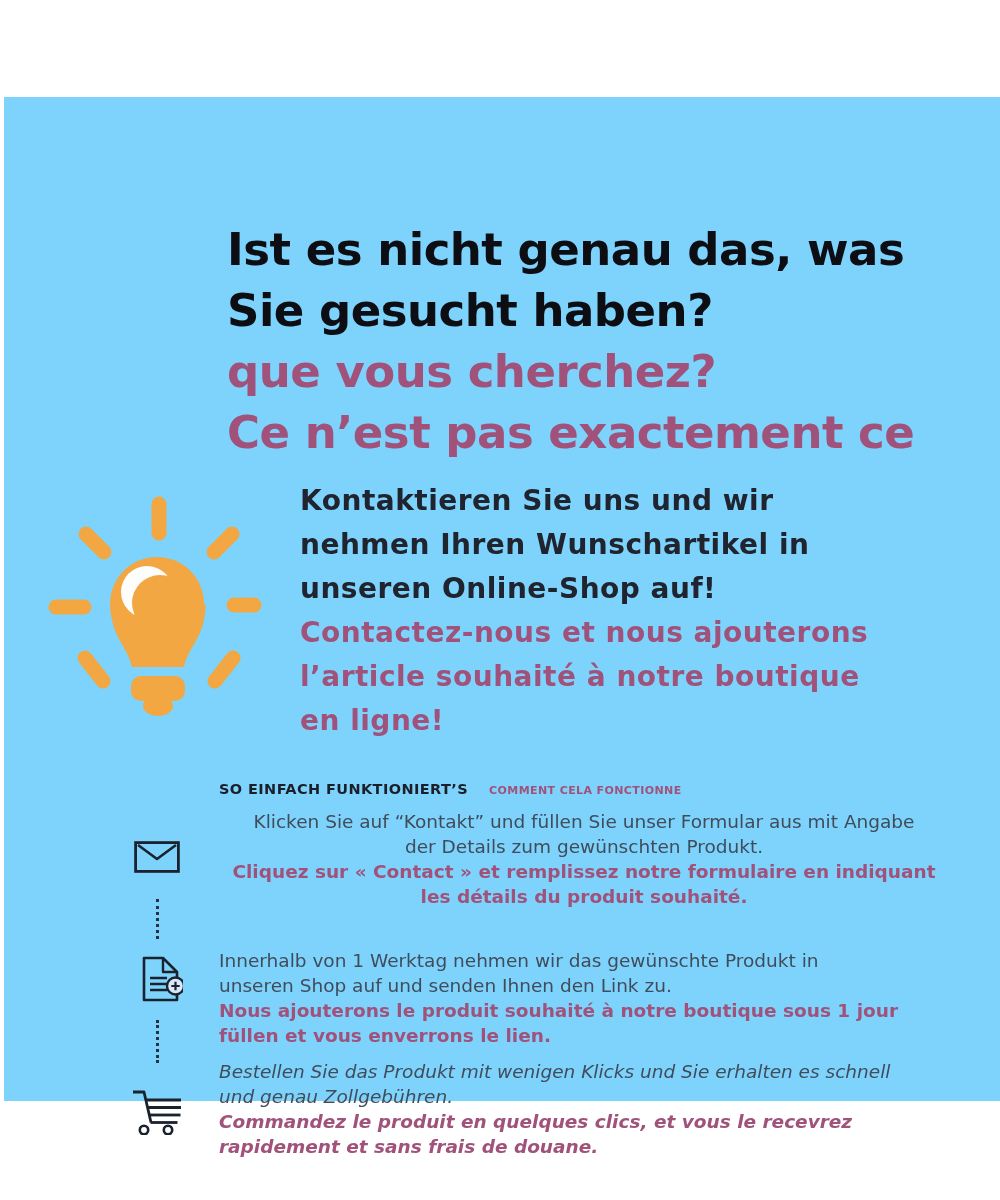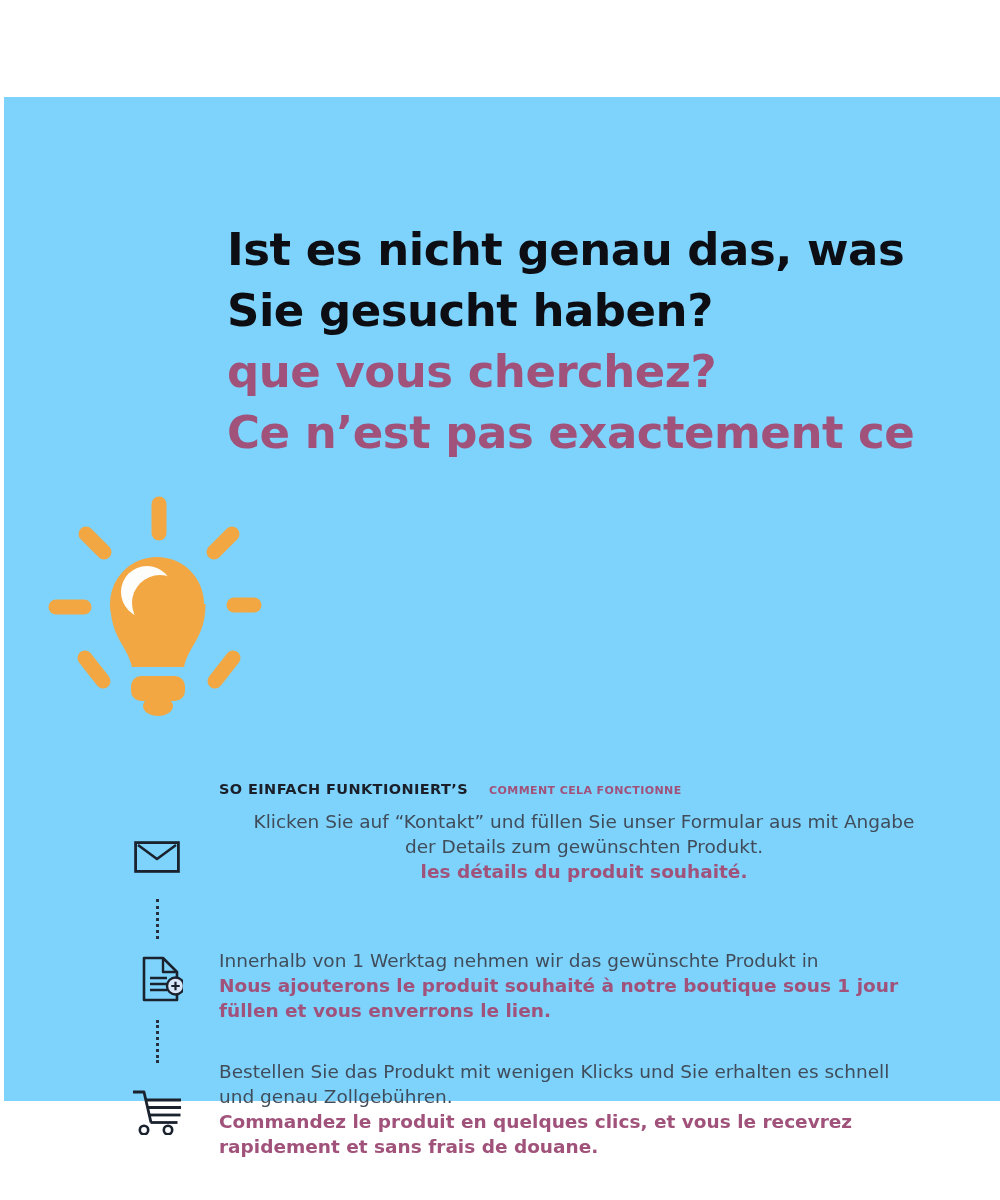--- a/index.html
+++ b/index.html
@@ -29,21 +29,21 @@
   .i-de { color:#20242e; }
   .i-fr { color:#a0527a; }
   
   .sec-header { position:absolute; left:215px; top:682px; white-space:nowrap; }
   .sec-de { color:#1a1f29; font-weight:700; font-size:14.5px; letter-spacing:0.4px; }
   .sec-fr { color:#a0527a; font-weight:700; font-size:11px; letter-spacing:0.4px; margin-left:16px; }
   
   .step { position:absolute; left:215px; width:730px; font-size:18.5px; line-height:25px; }
   .step-1 { top:712px;text-align:center; }
   .step-2 { top:839px;margin-top:12px; }
-  .step-3 { top:962px; }
+  .step-3 { top:962px;font-style:italic; }
   .s-de { color:#414c5a; font-weight:400; }
   .s-fr { color:#a0527a; font-weight:700; }
   
   .icon-abs { position:absolute; }
   .dotline {
     position:absolute; left:152px; width:0;
     border-left:3px dotted #26303e;
   }
   .dot-1 { top:802px; height:40px; }
   .dot-2 { top:923px; height:43px; }
@@ -72,20 +72,28 @@
         <line x1="186" y1="163" x2="168" y2="186"></line>
       </g>
       <circle cx="110" cy="109" r="47" fill="#f2a742"></circle>
       <path d="M63.5,109 C63.5,142 80,150 85,172 L137,172 C142,150 158.5,142 158.5,109 Z" fill="#f2a742"></path>
       <circle cx="100" cy="97" r="26" fill="#fdfdfc"></circle>
       <circle cx="113" cy="108" r="28" fill="#f2a742"></circle>
       <rect x="84" y="181" width="54" height="25" rx="10" fill="#f2a742"></rect>
       <ellipse cx="111" cy="211" rx="15" ry="10" fill="#f2a742"></ellipse>
     </svg>
 
+    <div class="intro">
+      <div class="i-de">Kontaktieren Sie uns und wir</div>
+      <div class="i-de">nehmen Ihren Wunschartikel in</div>
+      <div class="i-de">unseren Online-Shop auf!</div>
+      <div class="i-fr">Contactez-nous et nous ajouterons</div>
+      <div class="i-fr">l’article souhaité à notre boutique</div>
+      <div class="i-fr">en ligne!</div>
+    </div>
 
     <div class="sec-header">
       <span class="sec-de">SO EINFACH FUNKTIONIERT’S</span>
       <span class="sec-fr">COMMENT CELA FONCTIONNE</span>
     </div>
 
     <svg class="icon-abs" style="left:130px; top:744px;" width="46" height="32" viewBox="0 0 46 32" fill="none" stroke="#1a222e">
       <rect x="1.6" y="1.6" width="42.8" height="28.8" stroke-width="2.8"></rect>
       <path d="M4,4 L23,18 L42,4" stroke-width="2.6" stroke-linejoin="round"></path>
     </svg>
@@ -108,25 +116,27 @@
       <path d="M17.5,20.5 H51" stroke-width="2.8"></path>
       <path d="M19,28 H50.5" stroke-width="2.8"></path>
       <path d="M20.5,35.5 H47.5" stroke-width="2.8"></path>
       <circle cx="14" cy="43" r="4.2" stroke-width="2.6"></circle>
       <circle cx="38" cy="43" r="4.2" stroke-width="2.6"></circle>
     </svg>
 
     <div class="step step-1">
       <div class="s-de">Klicken Sie auf “Kontakt” und füllen Sie unser Formular aus mit Angabe</div>
       <div class="s-de">der Details zum gewünschten Produkt.</div>
+      <div class="s-fr">Cliquez sur « Contact » et remplissez notre formulaire en indiquant</div>
       <div class="s-fr">les détails du produit souhaité.</div>
     </div>
 
     <div class="step step-2">
       <div class="s-de">Innerhalb von 1 Werktag nehmen wir das gewünschte Produkt in</div>
+      <div class="s-de">unseren Shop auf und senden Ihnen den Link zu.</div>
       <div class="s-fr">Nous ajouterons le produit souhaité à notre boutique sous 1 jour</div>
       <div class="s-fr">füllen et vous enverrons le lien.</div>
     </div>
 
     <div class="step step-3">
       <div class="s-de">Bestellen Sie das Produkt mit wenigen Klicks und Sie erhalten es schnell</div>
       <div class="s-de">und genau Zollgebühren.</div>
       <div class="s-fr">Commandez le produit en quelques clics, et vous le recevrez</div>
       <div class="s-fr">rapidement et sans frais de douane.</div>
     </div>

